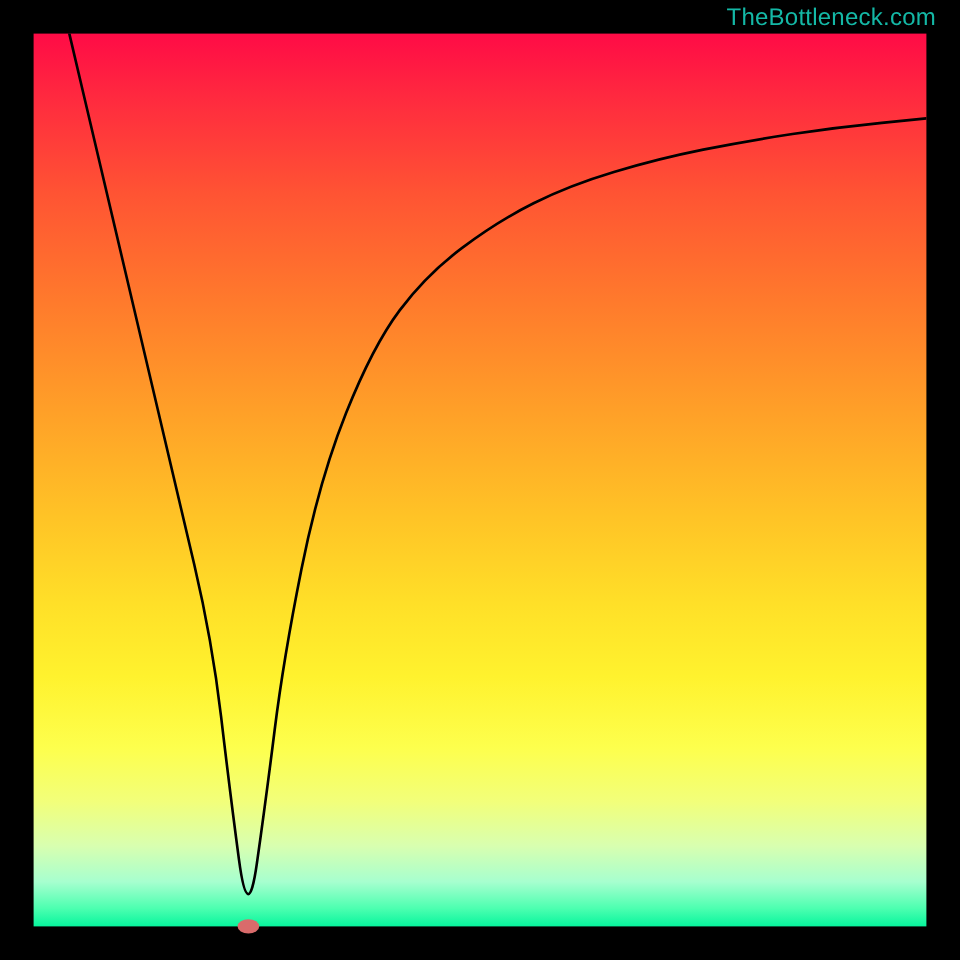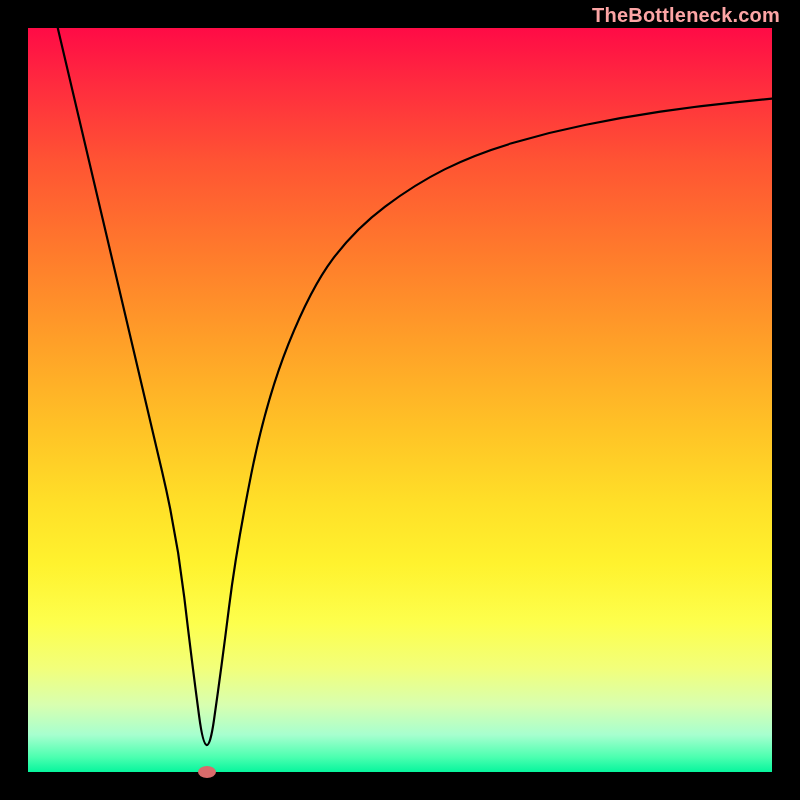--- a/index.html
+++ b/index.html
@@ -7,23 +7,23 @@
     width: 800px;
     height: 800px;
     background: #000;
     position: relative;
     font-family: Arial, sans-serif;
   }
   .watermark {
     position: absolute;
     top: 4px;
     right: 20px;
-    color: #fca5a5;
+    color: #14b8a6;
     font-size: 20px;
-    font-weight: bold;
+    font-weight: normal;
     z-index: 10;
     letter-spacing: 0.2px;
   }
   .frame {
     position: absolute;
     top: 28px;
     left: 28px;
     width: 744px;
     height: 744px;
     background: #000;

